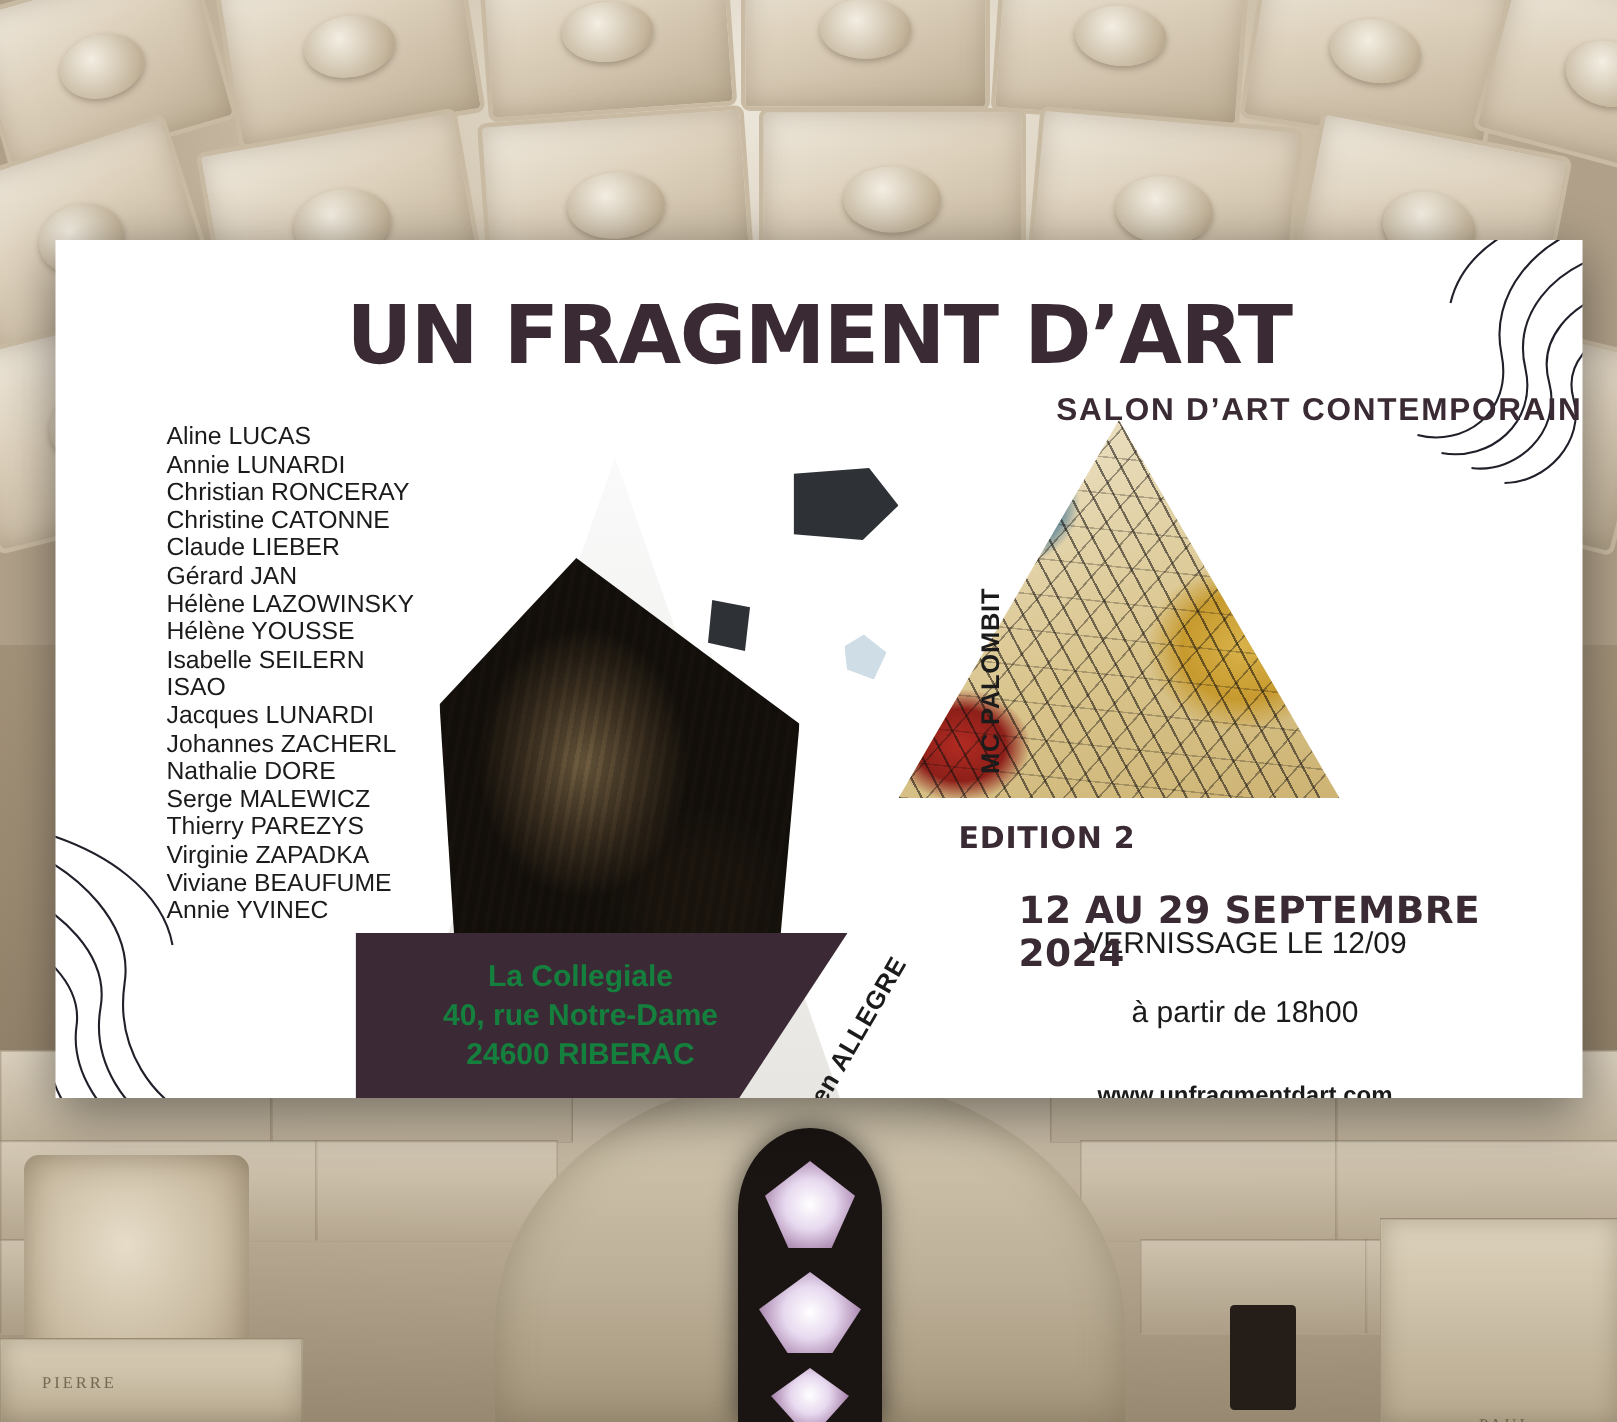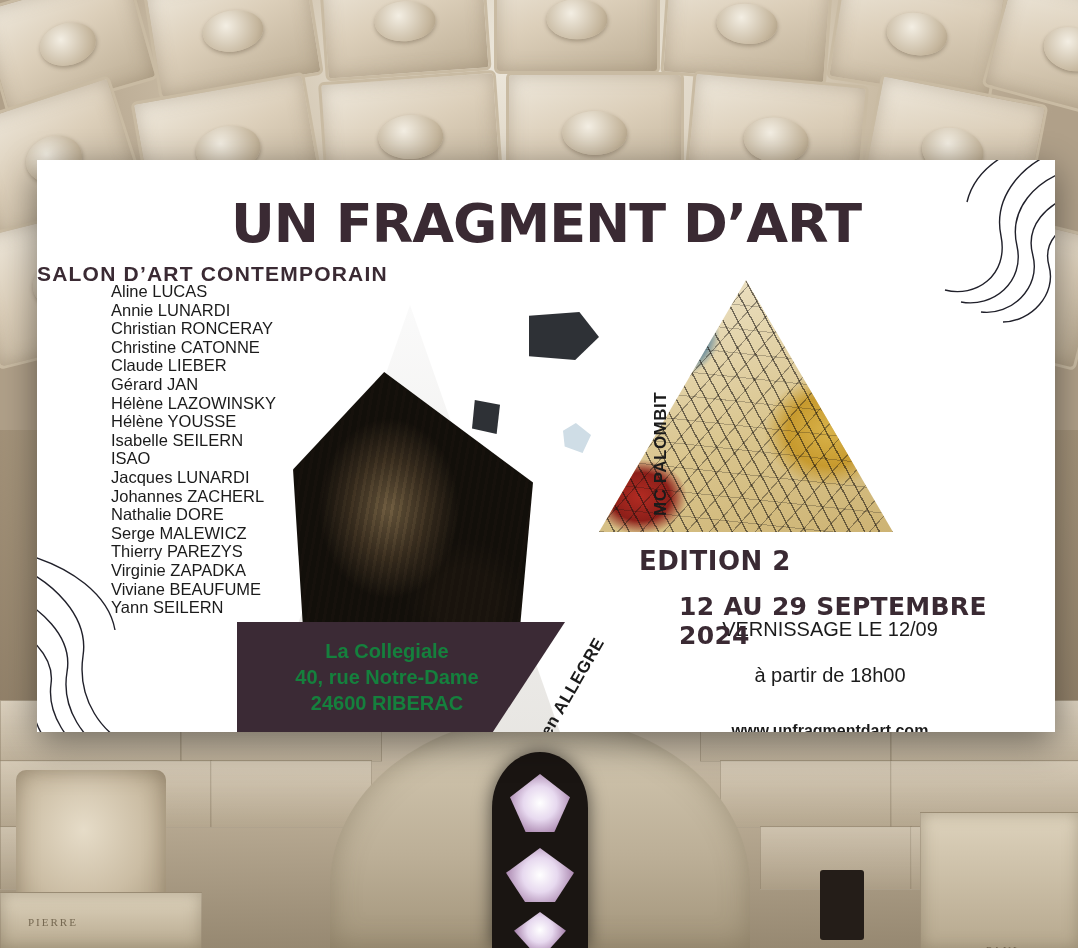--- a/index.html
+++ b/index.html
@@ -150,21 +150,21 @@
     font-family: "DejaVu Sans", sans-serif;
     font-weight: 700;
     font-size: 54px;
     letter-spacing: -1px;
     color: #3a2a33;
   }
   .subtitle {
     position: absolute;
     left: 0; right: 0;
     top: 102px;
-    text-align: left;
+    text-align: right;
     font-family: "Liberation Sans", sans-serif;
     font-weight: 700;
     font-size: 21px;
     letter-spacing: 1.2px;
     color: #3a2a33;
   }
 
   .artists {
     position: absolute;
     left: 74px;
@@ -314,21 +314,21 @@
     font-size: 20px;
     line-height: 26px;
   }
 
   .edition {
     position: absolute;
     left: 602px;
     top: 386px;
     font-family: "DejaVu Sans", sans-serif;
     font-weight: 700;
-    font-size: 26px;
+    font-size: 20px;
     color: #3a2a33;
     letter-spacing: 0.5px;
   }
   .dates {
     position: absolute;
     left: 642px;
     top: 432px;
     font-family: "DejaVu Sans", sans-serif;
     font-weight: 700;
     font-size: 25px;
@@ -464,21 +464,21 @@
       <div>Hélène YOUSSE</div>
       <div>Isabelle SEILERN</div>
       <div>ISAO</div>
       <div>Jacques LUNARDI</div>
       <div>Johannes ZACHERL</div>
       <div>Nathalie DORE</div>
       <div>Serge MALEWICZ</div>
       <div>Thierry PAREZYS</div>
       <div>Virginie ZAPADKA</div>
       <div>Viviane BEAUFUME</div>
-      <div>Yann SEILERN</div>
+      <div>Annie YVINEC</div>
     </div>
 
     <div class="art-left-wrap">
       <div class="tri-left"></div>
       <div class="art-left-img"></div>
       <div class="label-julien">Julien ALLEGRE</div>
     </div>
 
     <div class="shape-dark-poly"></div>
     <div class="shape-small-poly"></div>

